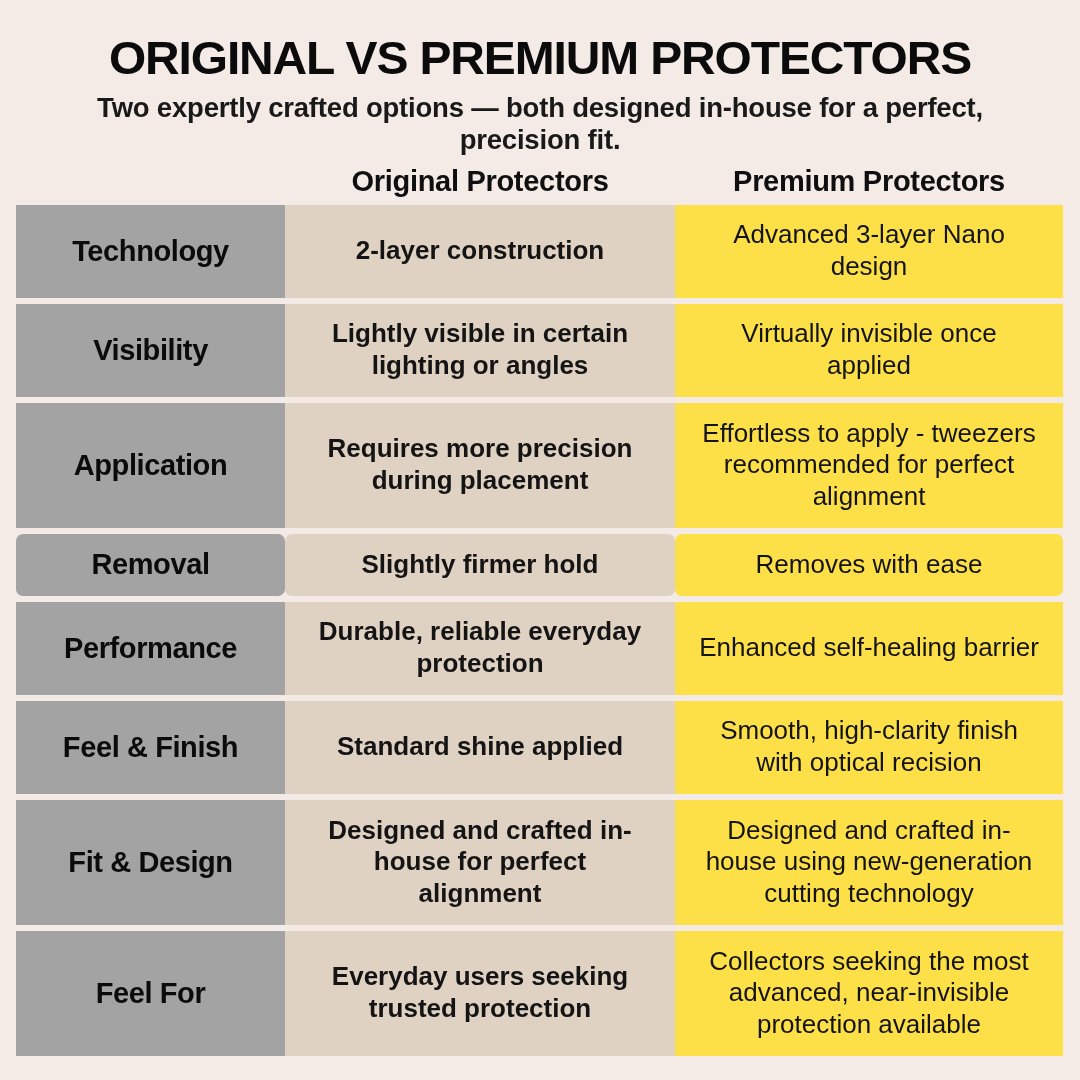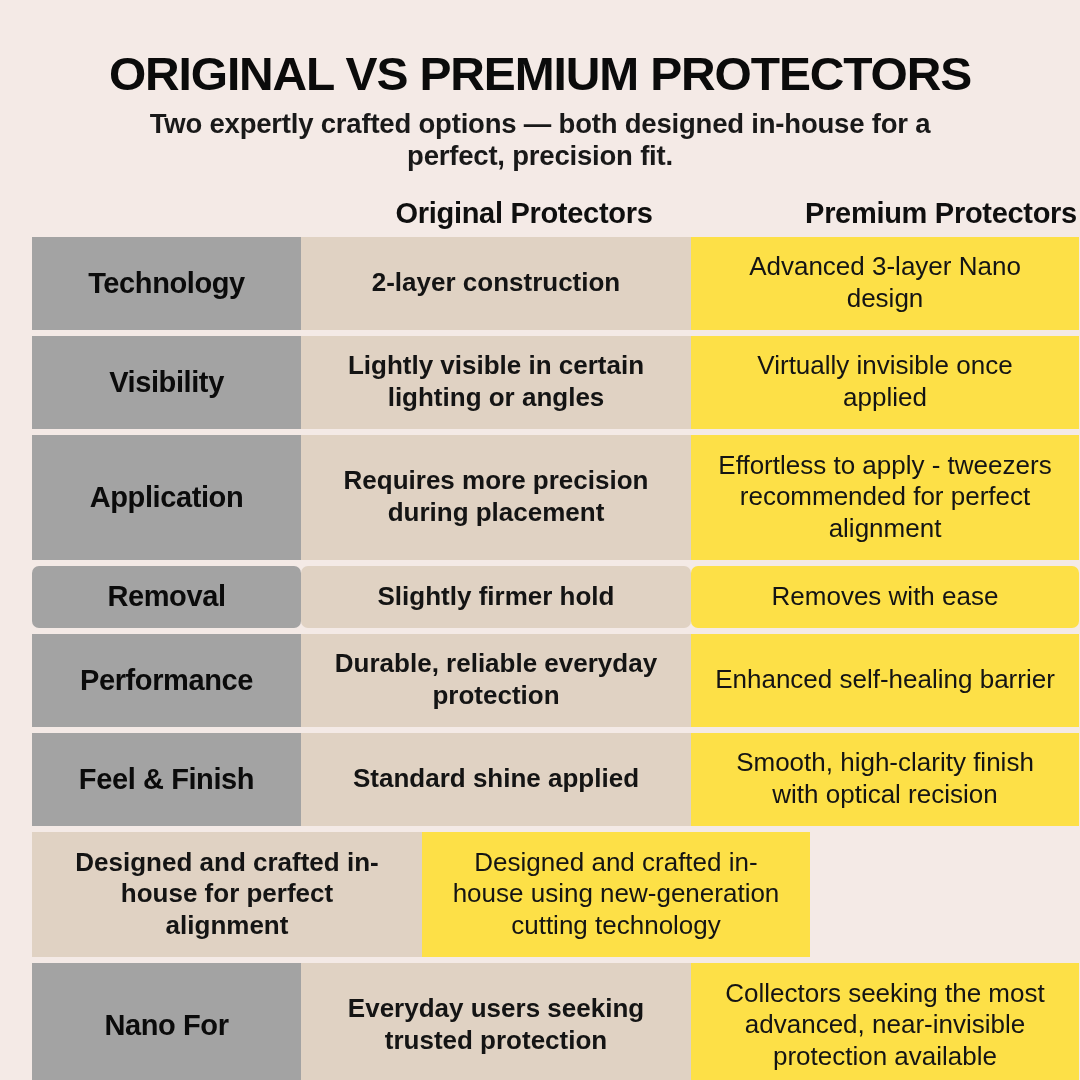--- a/index.html
+++ b/index.html
@@ -14,21 +14,21 @@
     background: #f4eae6;
     font-family: "Liberation Sans", sans-serif;
     color: #121212;
     -webkit-font-smoothing: antialiased;
   }
 
   .page {
     position: relative;
     width: 1080px;
     height: 948px;
-    padding: 16px;
+    padding: 0;
   }
 
   
   .header {
     padding: 34px 26px 0 26px;
     text-align: center;
   }
 
   .title {
     font-family: "Liberation Sans", sans-serif;
@@ -48,22 +48,21 @@
     font-weight: 700;
     color: #191919;
     padding: 0 56px;
     letter-spacing: -0.2px;
   }
 
   
   .colheads {
     display: flex;
     width: 1047px;
-    margin: 25px 0 0 16px;
-    gap: 28px;
+    margin: 9px 0 0 16px;
   }
   .colheads .spacer { width: 269px; flex: none; }
   .colheads .ch {
     flex: none;
     text-align: center;
     font-size: 29px;
     font-weight: 600;
     letter-spacing: -0.3px;
     color: #0f0f0f;
     padding-bottom: 7px;
@@ -186,24 +185,25 @@
       <div class="cell cell-prem">Enhanced self-healing barrier</div>
     </div>
 
     <div class="row row-h6">
       <div class="cell cell-label">Feel &amp; Finish</div>
       <div class="cell cell-orig">Standard shine applied</div>
       <div class="cell cell-prem">Smooth, high-clarity finish with optical recision</div>
     </div>
 
     <div class="row row-h7">
+      <div class="cell cell-label">Fit &amp; Design</div>
       <div class="cell cell-orig">Designed and crafted in-house for perfect alignment</div>
       <div class="cell cell-prem">Designed and crafted in-house using new-generation cutting technology</div>
     </div>
 
     <div class="row row-h8">
-      <div class="cell cell-label">Nano For</div>
+      <div class="cell cell-label">Feel For</div>
       <div class="cell cell-orig">Everyday users seeking trusted protection</div>
       <div class="cell cell-prem">Collectors seeking the most advanced, near-invisible protection available</div>
     </div>
 
   </div>
 </div>
 
 </body></html>

